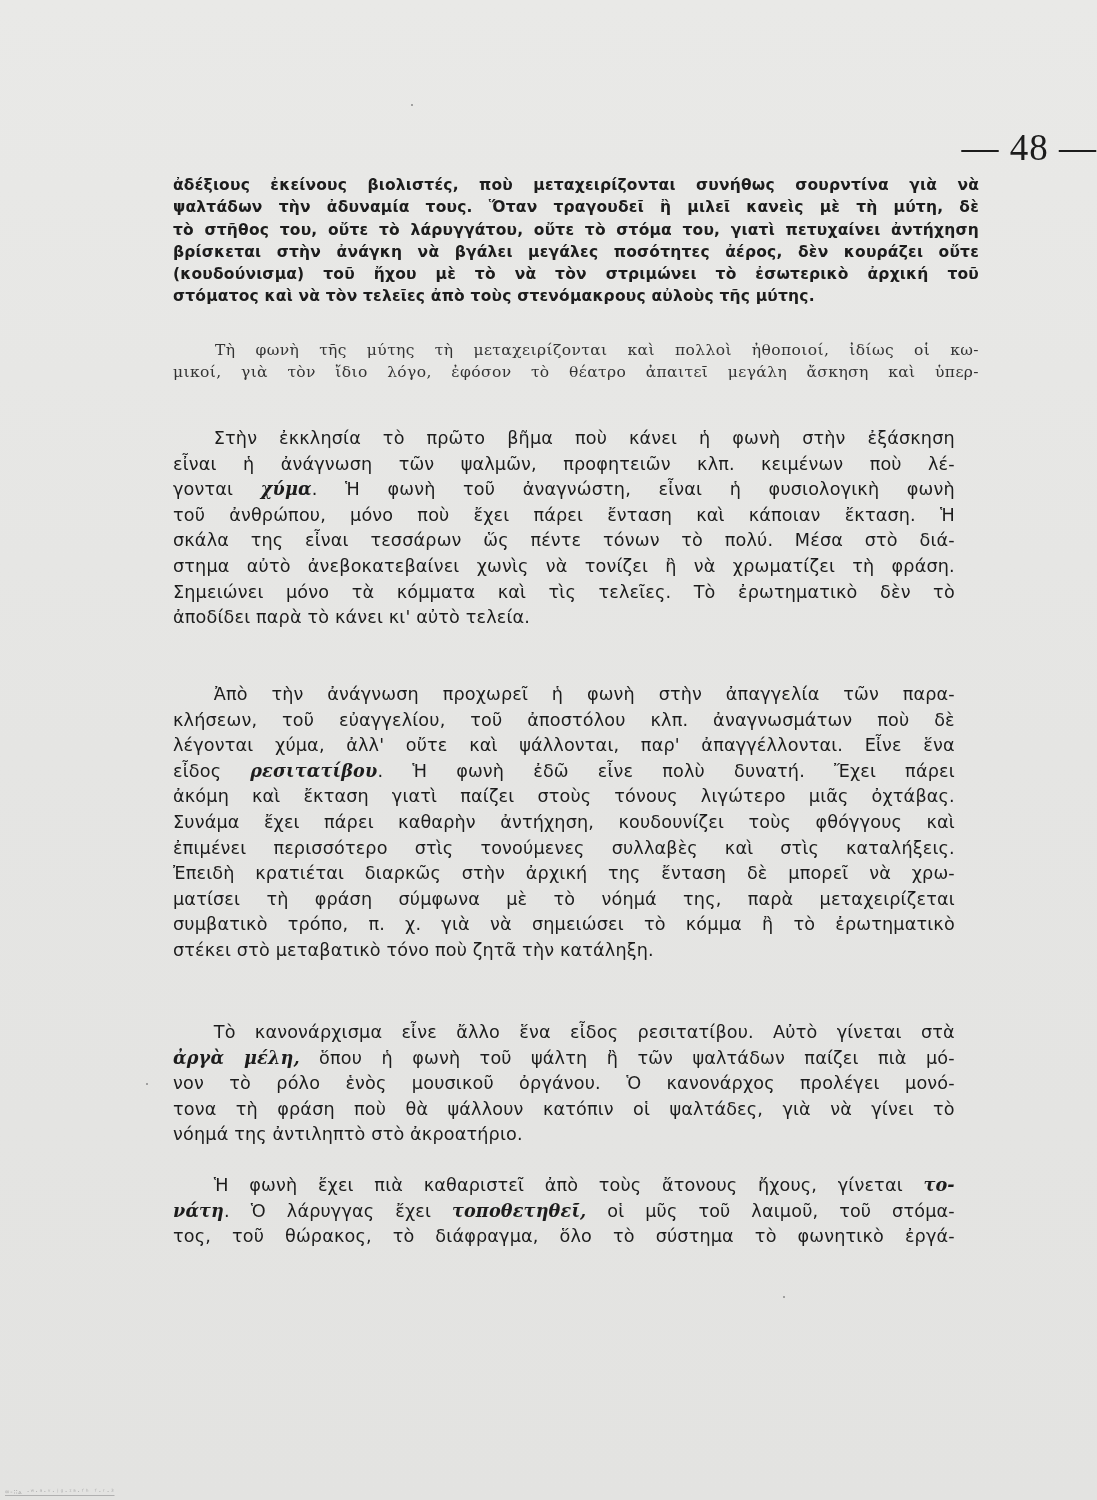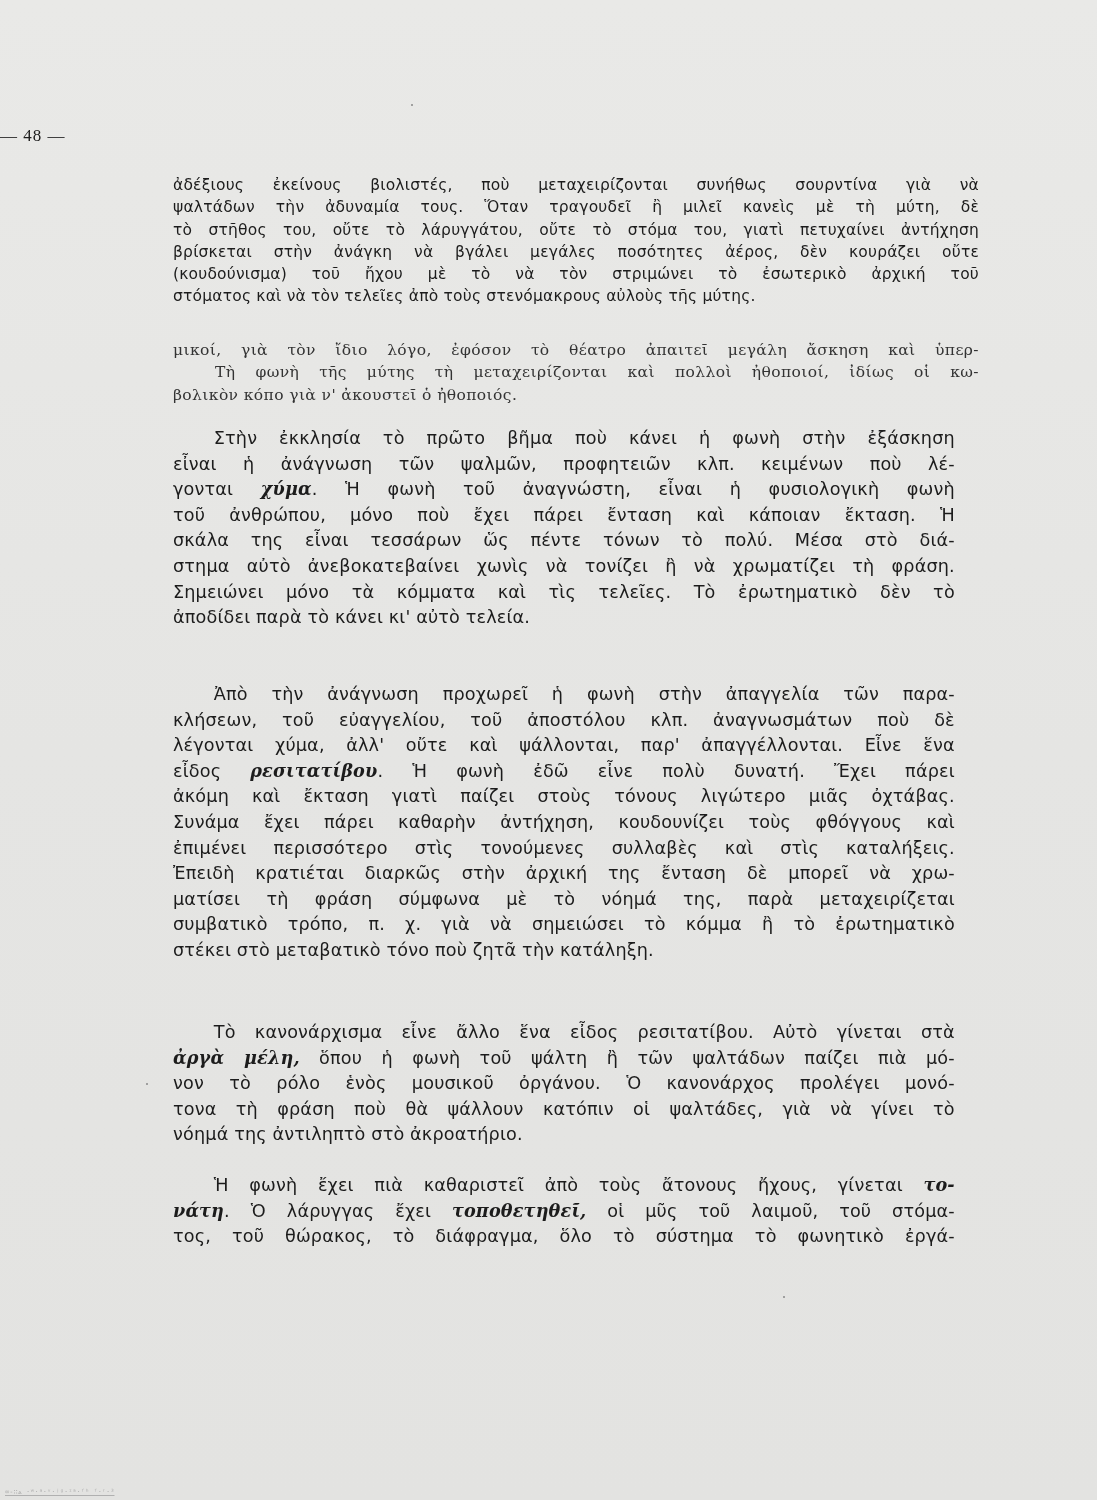--- a/index.html
+++ b/index.html
@@ -19,23 +19,23 @@
     position: absolute;
     left: 0; top: 0;
     width: 1097px;
     height: 1500px;
     background: linear-gradient(180deg, #e9e9e7 0%, #e5e5e3 50%, #e3e3e1 100%);
   }
   .page-number {
     position: absolute;
     left: 0; right: 0;
     top: 126px;
-    text-align: left;
+    text-align: right;
     font-family: "Liberation Serif", serif;
-    font-size: 17px;
+    font-size: 37px;
     letter-spacing: 1px;
   }
   .block {
     position: absolute;
     left: 173px;
     width: 806px;
   }
   .line {
     display: block;
     white-space: nowrap;
@@ -44,20 +44,21 @@
   }
   .line.last { text-align-last: left; }
   .indent { padding-left: 42px; }
 
   
   .small {
     font-family: "DejaVu Sans", sans-serif;
     font-size: 15.5px;
     line-height: 22.3px;
     letter-spacing: 0.2px;
+    font-weight: bold;
   }
   .small2 {
     font-family: "DejaVu Serif", serif;
     font-size: 15.5px;
     line-height: 22.3px;
     letter-spacing: 0.4px;
     color: #333;
   }
   
   .body {
@@ -98,23 +99,22 @@
   <div class="block small" id="blk1">
     <span class="line">ἀδέξιους ἐκείνους βιολιστές, ποὺ μεταχειρίζονται συνήθως σουρντίνα γιὰ νὰ</span>
     <span class="line">ψαλτάδων τὴν ἀδυναμία τους. Ὅταν τραγουδεῖ ἢ μιλεῖ κανεὶς μὲ τὴ μύτη, δὲ</span>
     <span class="line">τὸ στῆθος του, οὔτε τὸ λάρυγγάτου, οὔτε τὸ στόμα του, γιατὶ πετυχαίνει ἀντήχηση</span>
     <span class="line">βρίσκεται στὴν ἀνάγκη νὰ βγάλει μεγάλες ποσότητες ἀέρος, δὲν κουράζει οὔτε</span>
     <span class="line">(κουδούνισμα) τοῦ ἤχου μὲ τὸ νὰ τὸν στριμώνει τὸ ἐσωτερικὸ ἀρχική τοῦ</span>
     <span class="line last">στόματος καὶ νὰ τὸν τελεῖες ἀπὸ τοὺς στενόμακρους αὐλοὺς τῆς μύτης.</span>
   </div>
 
   <div class="block small2" id="blk2">
+    <span class="line indent">Τὴ φωνὴ τῆς μύτης τὴ μεταχειρίζονται καὶ πολλοὶ ἠθοποιοί, ἰδίως οἱ κω-</span>
     <span class="line">μικοί, γιὰ τὸν ἴδιο λόγο, ἐφόσον τὸ θέατρο ἀπαιτεῖ μεγάλη ἄσκηση καὶ ὑπερ-</span>
-    <span class="line indent">Τὴ φωνὴ τῆς μύτης τὴ μεταχειρίζονται καὶ πολλοὶ ἠθοποιοί, ἰδίως οἱ κω-</span>
-    <span class="line last">βολικὸν κόπο γιὰ ν' ἀκουστεῖ ὁ ἠθοποιός.</span>
   </div>
 
   <div class="block body" id="blk3">
     <span class="line indent rich">Στὴν ἐκκλησία τὸ πρῶτο βῆμα ποὺ κάνει ἡ φωνὴ στὴν ἐξάσκηση</span>
     <span class="line rich">εἶναι ἡ ἀνάγνωση τῶν ψαλμῶν, προφητειῶν κλπ. κειμένων ποὺ λέ-</span>
     <span class="line rich">γονται <span class="b">χύμα</span>. Ἡ φωνὴ τοῦ ἀναγνώστη, εἶναι ἡ φυσιολογικὴ φωνὴ</span>
     <span class="line rich">τοῦ ἀνθρώπου, μόνο ποὺ ἔχει πάρει ἔνταση καὶ κάποιαν ἔκταση. Ἡ</span>
     <span class="line rich">σκάλα της εἶναι τεσσάρων ὥς πέντε τόνων τὸ πολύ. Μέσα στὸ διά-</span>
     <span class="line rich">στημα αὐτὸ ἀνεβοκατεβαίνει χωνὶς νὰ τονίζει ἢ νὰ χρωματίζει τὴ φράση.</span>
     <span class="line rich">Σημειώνει μόνο τὰ κόμματα καὶ τὶς τελεῖες. Τὸ ἐρωτηματικὸ δὲν τὸ</span>

